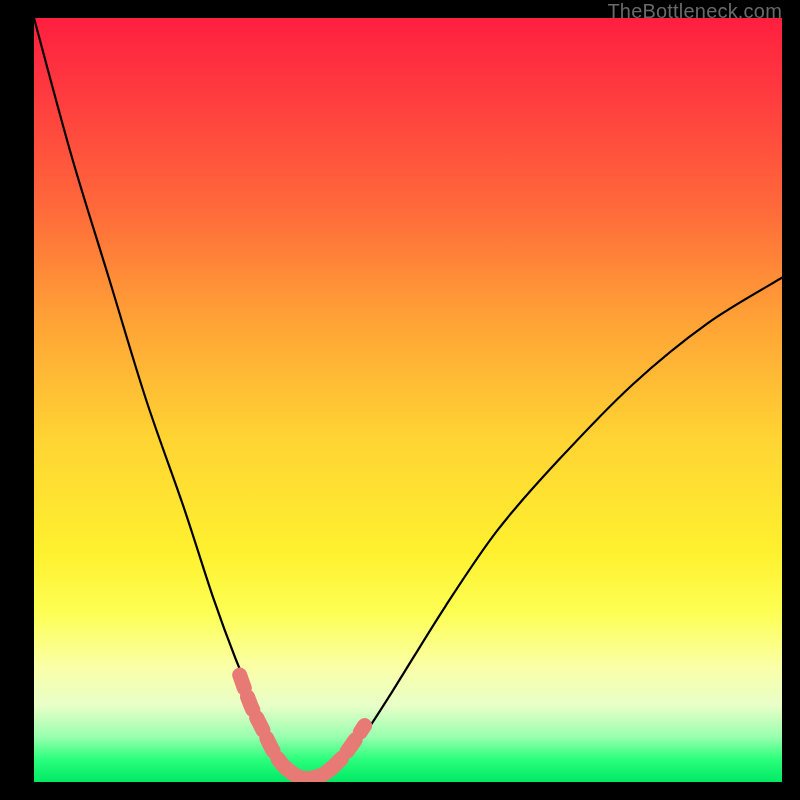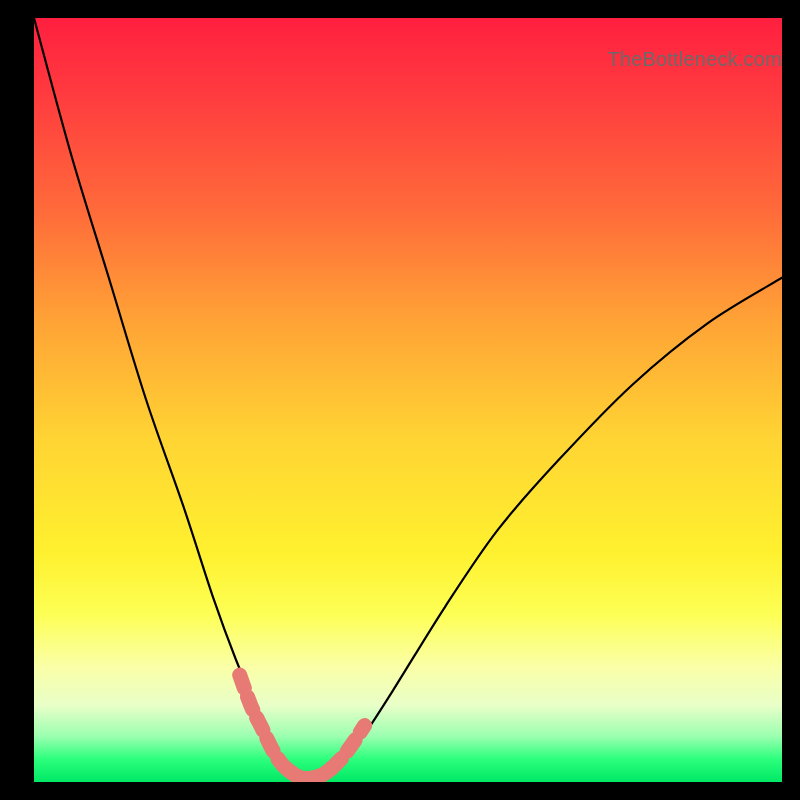--- a/index.html
+++ b/index.html
@@ -41,21 +41,20 @@
   }
   .watermark {
     position: absolute;
     top: 0px;
     right: 18px;
     color: #6a6a6a;
     font-size: 20px;
     letter-spacing: 0.2px;
     font-weight: 500;
     user-select: none;
-    margin-top: 48px;
   }
   svg.curve {
     position: absolute;
     left: 0;
     top: 0;
     width: 748px;
     height: 764px;
   }
 </style>
 </head>

